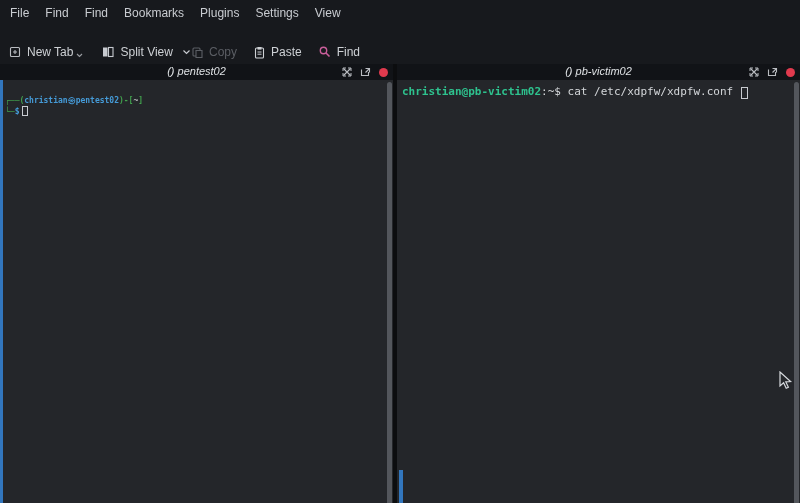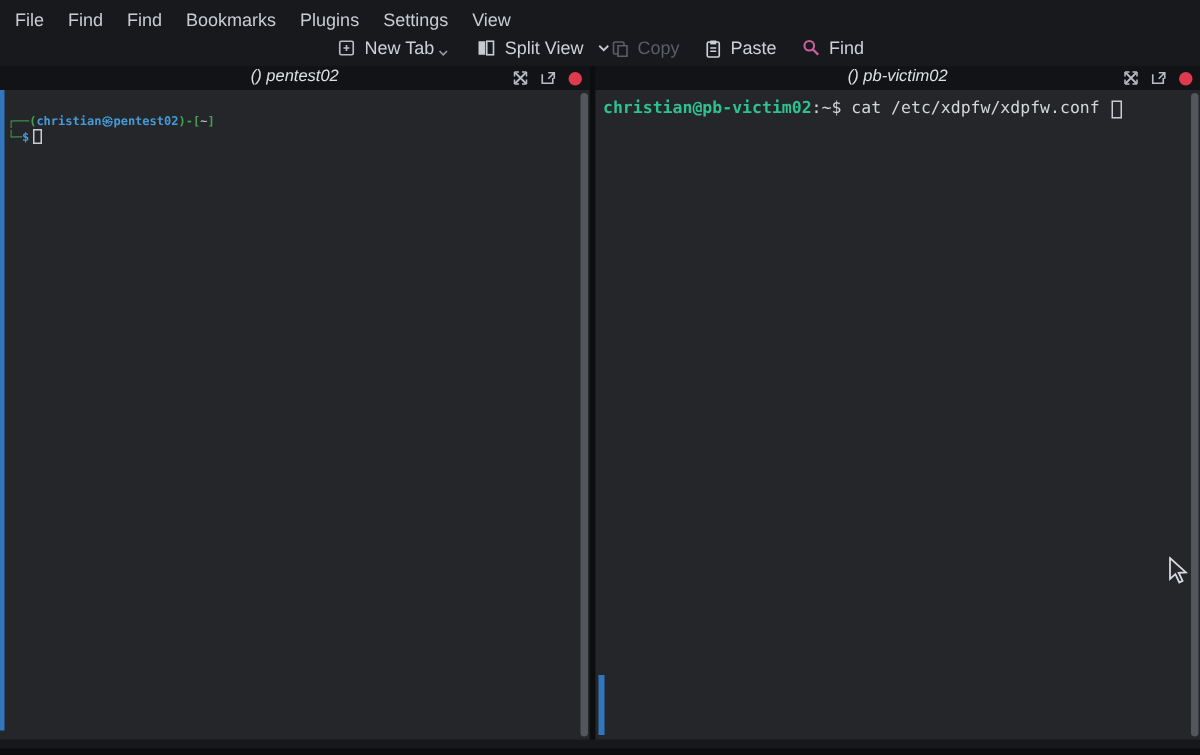--- a/index.html
+++ b/index.html
@@ -11,22 +11,22 @@
     -webkit-font-smoothing:antialiased;
   }
   
   .menubar {
     height:20px; display:flex; align-items:flex-end; padding-left:2px;
     background:#17191d; color:#c9ccd1; font-size:12px;
   }
   .menu-item { padding:0 8px; cursor:default; }
   
   .toolbar {
-    height:24px; display:flex; align-items:center; justify-content:center;
-    background:#17191d; padding:0 8px 0 8px;
+    height:24px; display:flex; align-items:center; justify-content:flex-start;
+    background:#17191d; padding:0 8px 0 8px;margin-top:20px;
   }
   .tb-left, .tb-right { display:flex; align-items:center; }
   .tb-left { gap:18px; }
   .tb-right { gap:16px; }
   .tb-btn {
     display:inline-flex; align-items:center; gap:5px;
     background:transparent; border:none; color:#ced1d5; font-size:12px;
     font-family:"Liberation Sans", sans-serif;
   }
   .tb-btn svg { display:block; }

